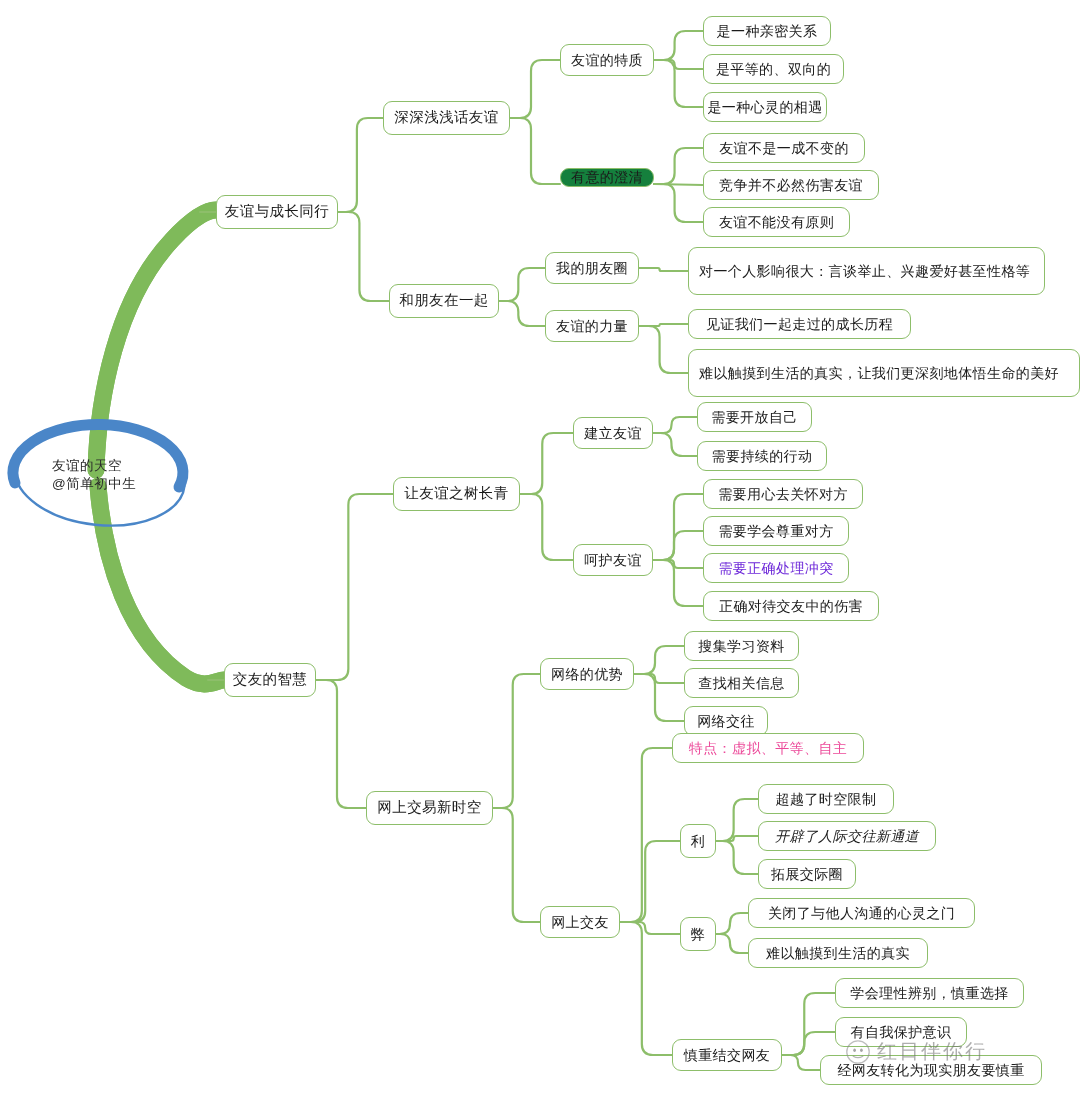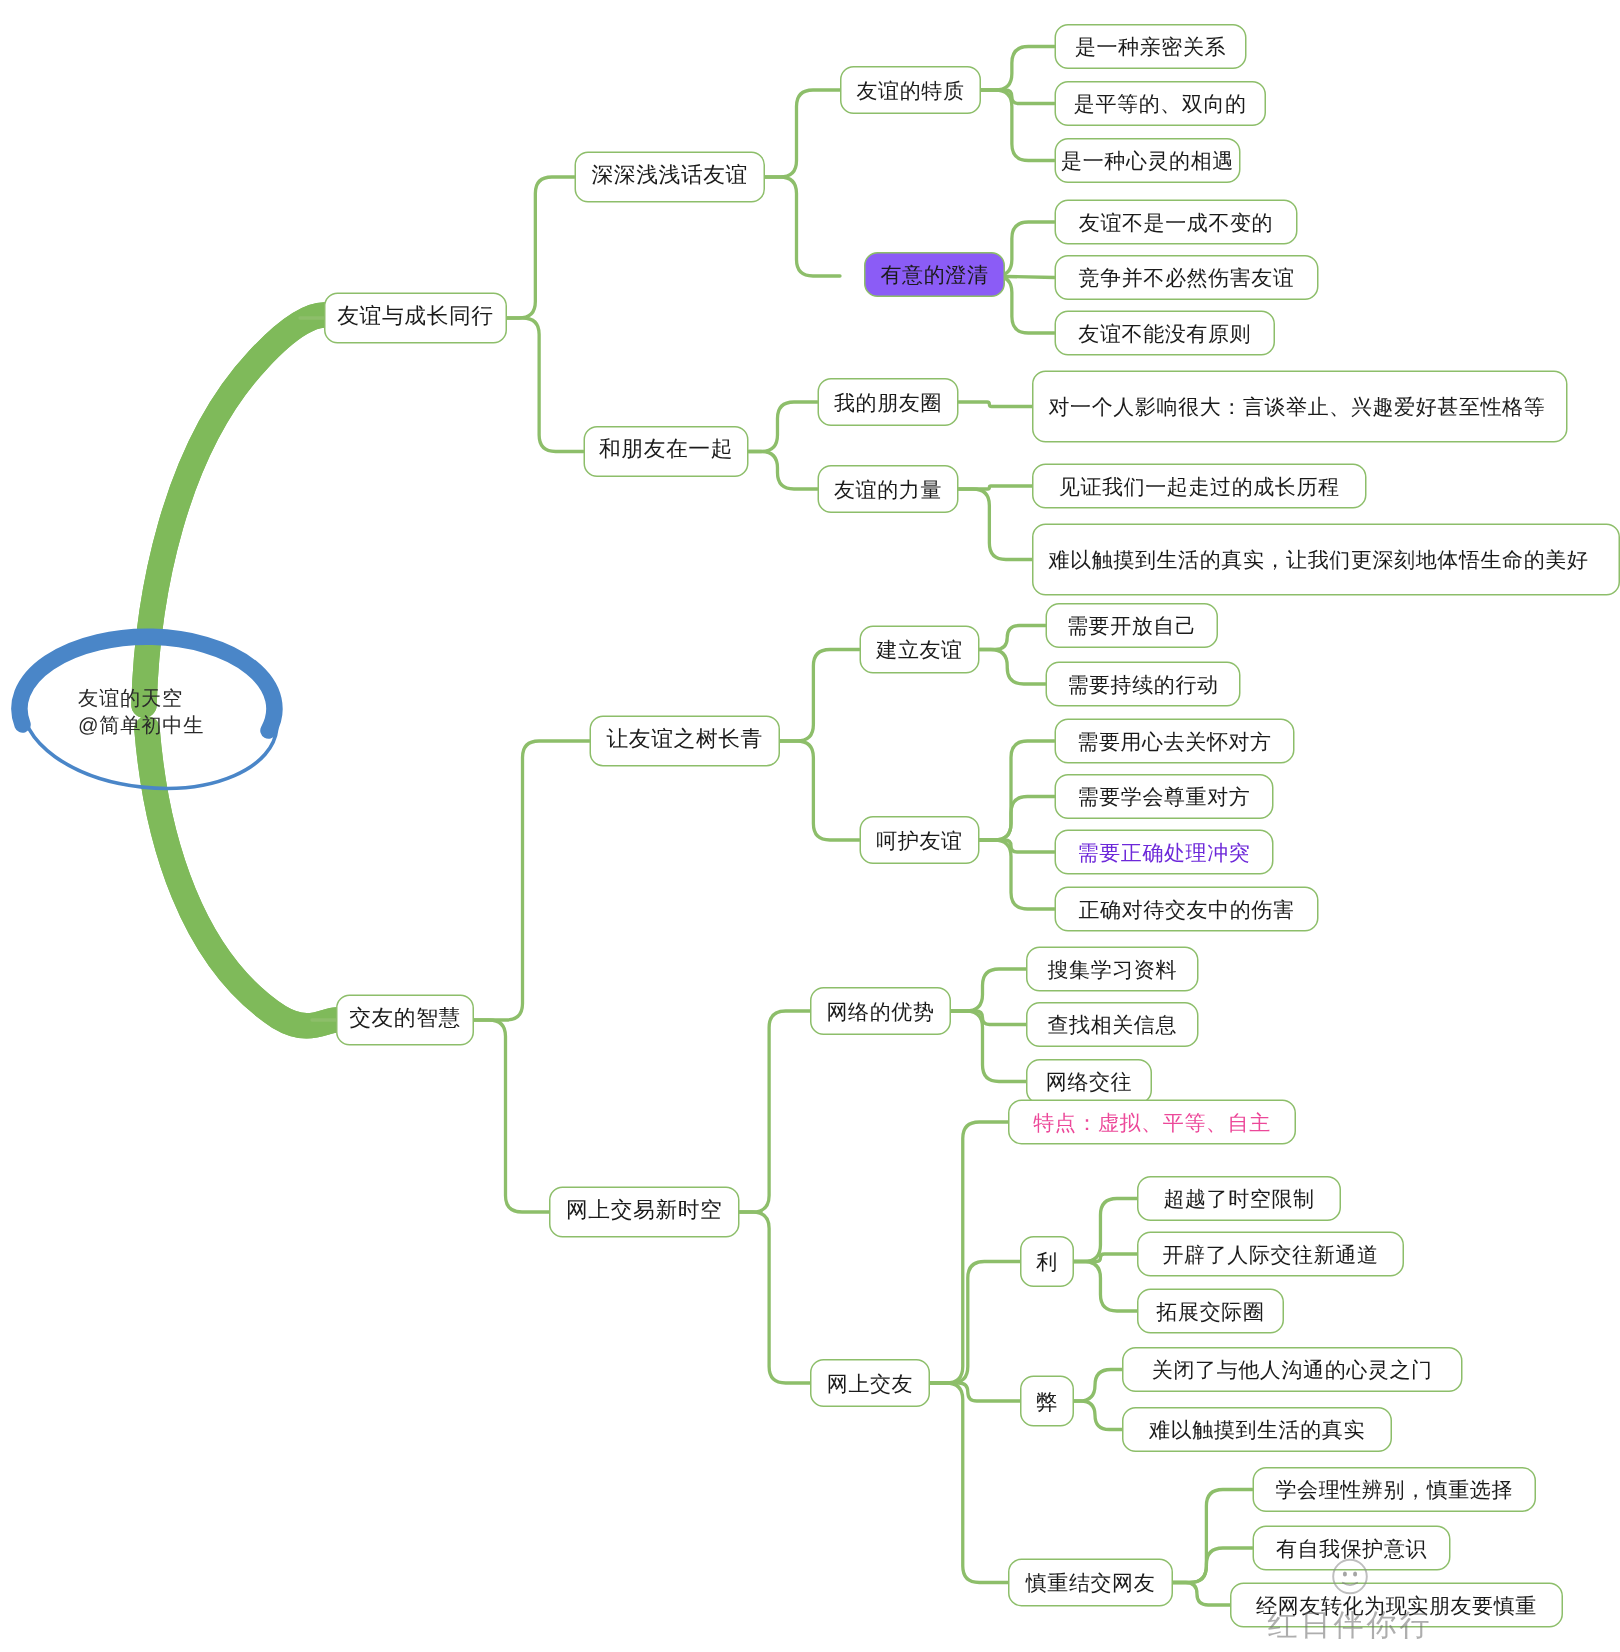--- a/index.html
+++ b/index.html
@@ -162,21 +162,21 @@
       </div>
       <div class="node" style="left: 393px; top: 477px; width: 127px; height: 34px; font-size: 14.5px; border-color: rgb(141, 190, 106); background: rgb(255, 255, 255); color: rgb(27, 27, 27);">
         <span class="node-label">让友谊之树长青</span>
       </div>
       <div class="node" style="left: 366px; top: 791px; width: 127px; height: 34px; font-size: 14.5px; border-color: rgb(141, 190, 106); background: rgb(255, 255, 255); color: rgb(27, 27, 27);">
         <span class="node-label">网上交易新时空</span>
       </div>
       <div class="node" style="left: 560px; top: 44px; width: 94px; height: 32px; font-size: 14px; border-color: rgb(141, 190, 106); background: rgb(255, 255, 255); color: rgb(27, 27, 27);">
         <span class="node-label">友谊的特质</span>
       </div>
-      <div class="node" style="left: 560px; top: 168px; width: 94px; height: 30px; font-size: 14px; border-color: rgb(141, 190, 106); background: #8b5cf6; color: rgb(27, 27, 27); margin-left: 16px;">
+      <div class="node" style="left: 560px; top: 168px; width: 94px; height: 19px; font-size: 14px; border-color: rgb(141, 190, 106); background: #15803d; color: rgb(27, 27, 27);">
         <span class="node-label">有意的澄清</span>
       </div>
       <div class="node" style="left: 545px; top: 252px; width: 94px; height: 32px; font-size: 14px; border-color: rgb(141, 190, 106); background: rgb(255, 255, 255); color: rgb(27, 27, 27);">
         <span class="node-label">我的朋友圈</span>
       </div>
       <div class="node" style="left: 545px; top: 310px; width: 94px; height: 32px; font-size: 14px; border-color: rgb(141, 190, 106); background: rgb(255, 255, 255); color: rgb(27, 27, 27);">
         <span class="node-label">友谊的力量</span>
       </div>
       <div class="node" style="left: 573px; top: 417px; width: 80px; height: 32px; font-size: 14px; border-color: rgb(141, 190, 106); background: rgb(255, 255, 255); color: rgb(27, 27, 27);">
         <span class="node-label">建立友谊</span>
@@ -252,21 +252,21 @@
       </div>
       <div class="node" style="left: 680px; top: 824px; width: 36px; height: 34px; font-size: 14px; border-color: rgb(141, 190, 106); background: rgb(255, 255, 255); color: rgb(27, 27, 27);">
         <span class="node-label">利</span>
       </div>
       <div class="node" style="left: 680px; top: 917px; width: 36px; height: 34px; font-size: 14px; border-color: rgb(141, 190, 106); background: rgb(255, 255, 255); color: rgb(27, 27, 27);">
         <span class="node-label">弊</span>
       </div>
       <div class="node" style="left: 758px; top: 784px; width: 136px; height: 30px; font-size: 14px; border-color: rgb(141, 190, 106); background: rgb(255, 255, 255); color: rgb(27, 27, 27);">
         <span class="node-label">超越了时空限制</span>
       </div>
-      <div class="node" style="left: 758px; top: 821px; width: 178px; height: 30px; font-size: 14px; border-color: rgb(141, 190, 106); background: rgb(255, 255, 255); color: rgb(27, 27, 27);">
+      <div class="node" style="left: 758px; top: 821px; width: 178px; height: 30px; font-size: 14px; border-color: rgb(141, 190, 106); background: rgb(255, 255, 255); color: rgb(27, 27, 27); font-style: italic;">
         <span class="node-label">开辟了人际交往新通道</span>
       </div>
       <div class="node" style="left: 758px; top: 859px; width: 98px; height: 30px; font-size: 14px; border-color: rgb(141, 190, 106); background: rgb(255, 255, 255); color: rgb(27, 27, 27);">
         <span class="node-label">拓展交际圈</span>
       </div>
       <div class="node" style="left: 748px; top: 898px; width: 227px; height: 30px; font-size: 14px; border-color: rgb(141, 190, 106); background: rgb(255, 255, 255); color: rgb(27, 27, 27);">
         <span class="node-label">关闭了与他人沟通的心灵之门</span>
       </div>
       <div class="node" style="left: 748px; top: 938px; width: 180px; height: 30px; font-size: 14px; border-color: rgb(141, 190, 106); background: rgb(255, 255, 255); color: rgb(27, 27, 27);">
         <span class="node-label">难以触摸到生活的真实</span>
@@ -275,21 +275,21 @@
         <span class="node-label">学会理性辨别，慎重选择</span>
       </div>
       <div class="node" style="left: 835px; top: 1017px; width: 132px; height: 30px; font-size: 14px; border-color: rgb(141, 190, 106); background: rgb(255, 255, 255); color: rgb(27, 27, 27);">
         <span class="node-label">有自我保护意识</span>
       </div>
       <div class="node" style="left: 820px; top: 1055px; width: 222px; height: 30px; font-size: 14px; border-color: rgb(141, 190, 106); background: rgb(255, 255, 255); color: rgb(27, 27, 27);">
         <span class="node-label">经网友转化为现实朋友要慎重</span>
       </div>
     </div>
 
-  <div id="watermark" style="left: 845px; top: 1038px; flex-direction: column;">
+  <div id="watermark" style="left: 845px; top: 1038px;">
     <svg width="26" height="26" viewBox="0 0 26 26">
       <circle cx="13" cy="13" r="11.2" fill="none" stroke="#8a8a8a" stroke-width="1.3"></circle>
       <ellipse cx="9.6" cy="11.3" rx="1.35" ry="1.7" fill="#5c5c5c"></ellipse>
       <ellipse cx="16.4" cy="11.3" rx="1.35" ry="1.7" fill="#5c5c5c"></ellipse>
       <path d="M 8.2 17.2 Q 13 20.2 17.8 17.2" fill="none" stroke="#7a7a7a" stroke-width="1.2" stroke-linecap="round"></path>
     </svg>
     <span class="wm-text" style="font-size: 20px;">红日伴你行</span>
   </div>
 
 </div>

